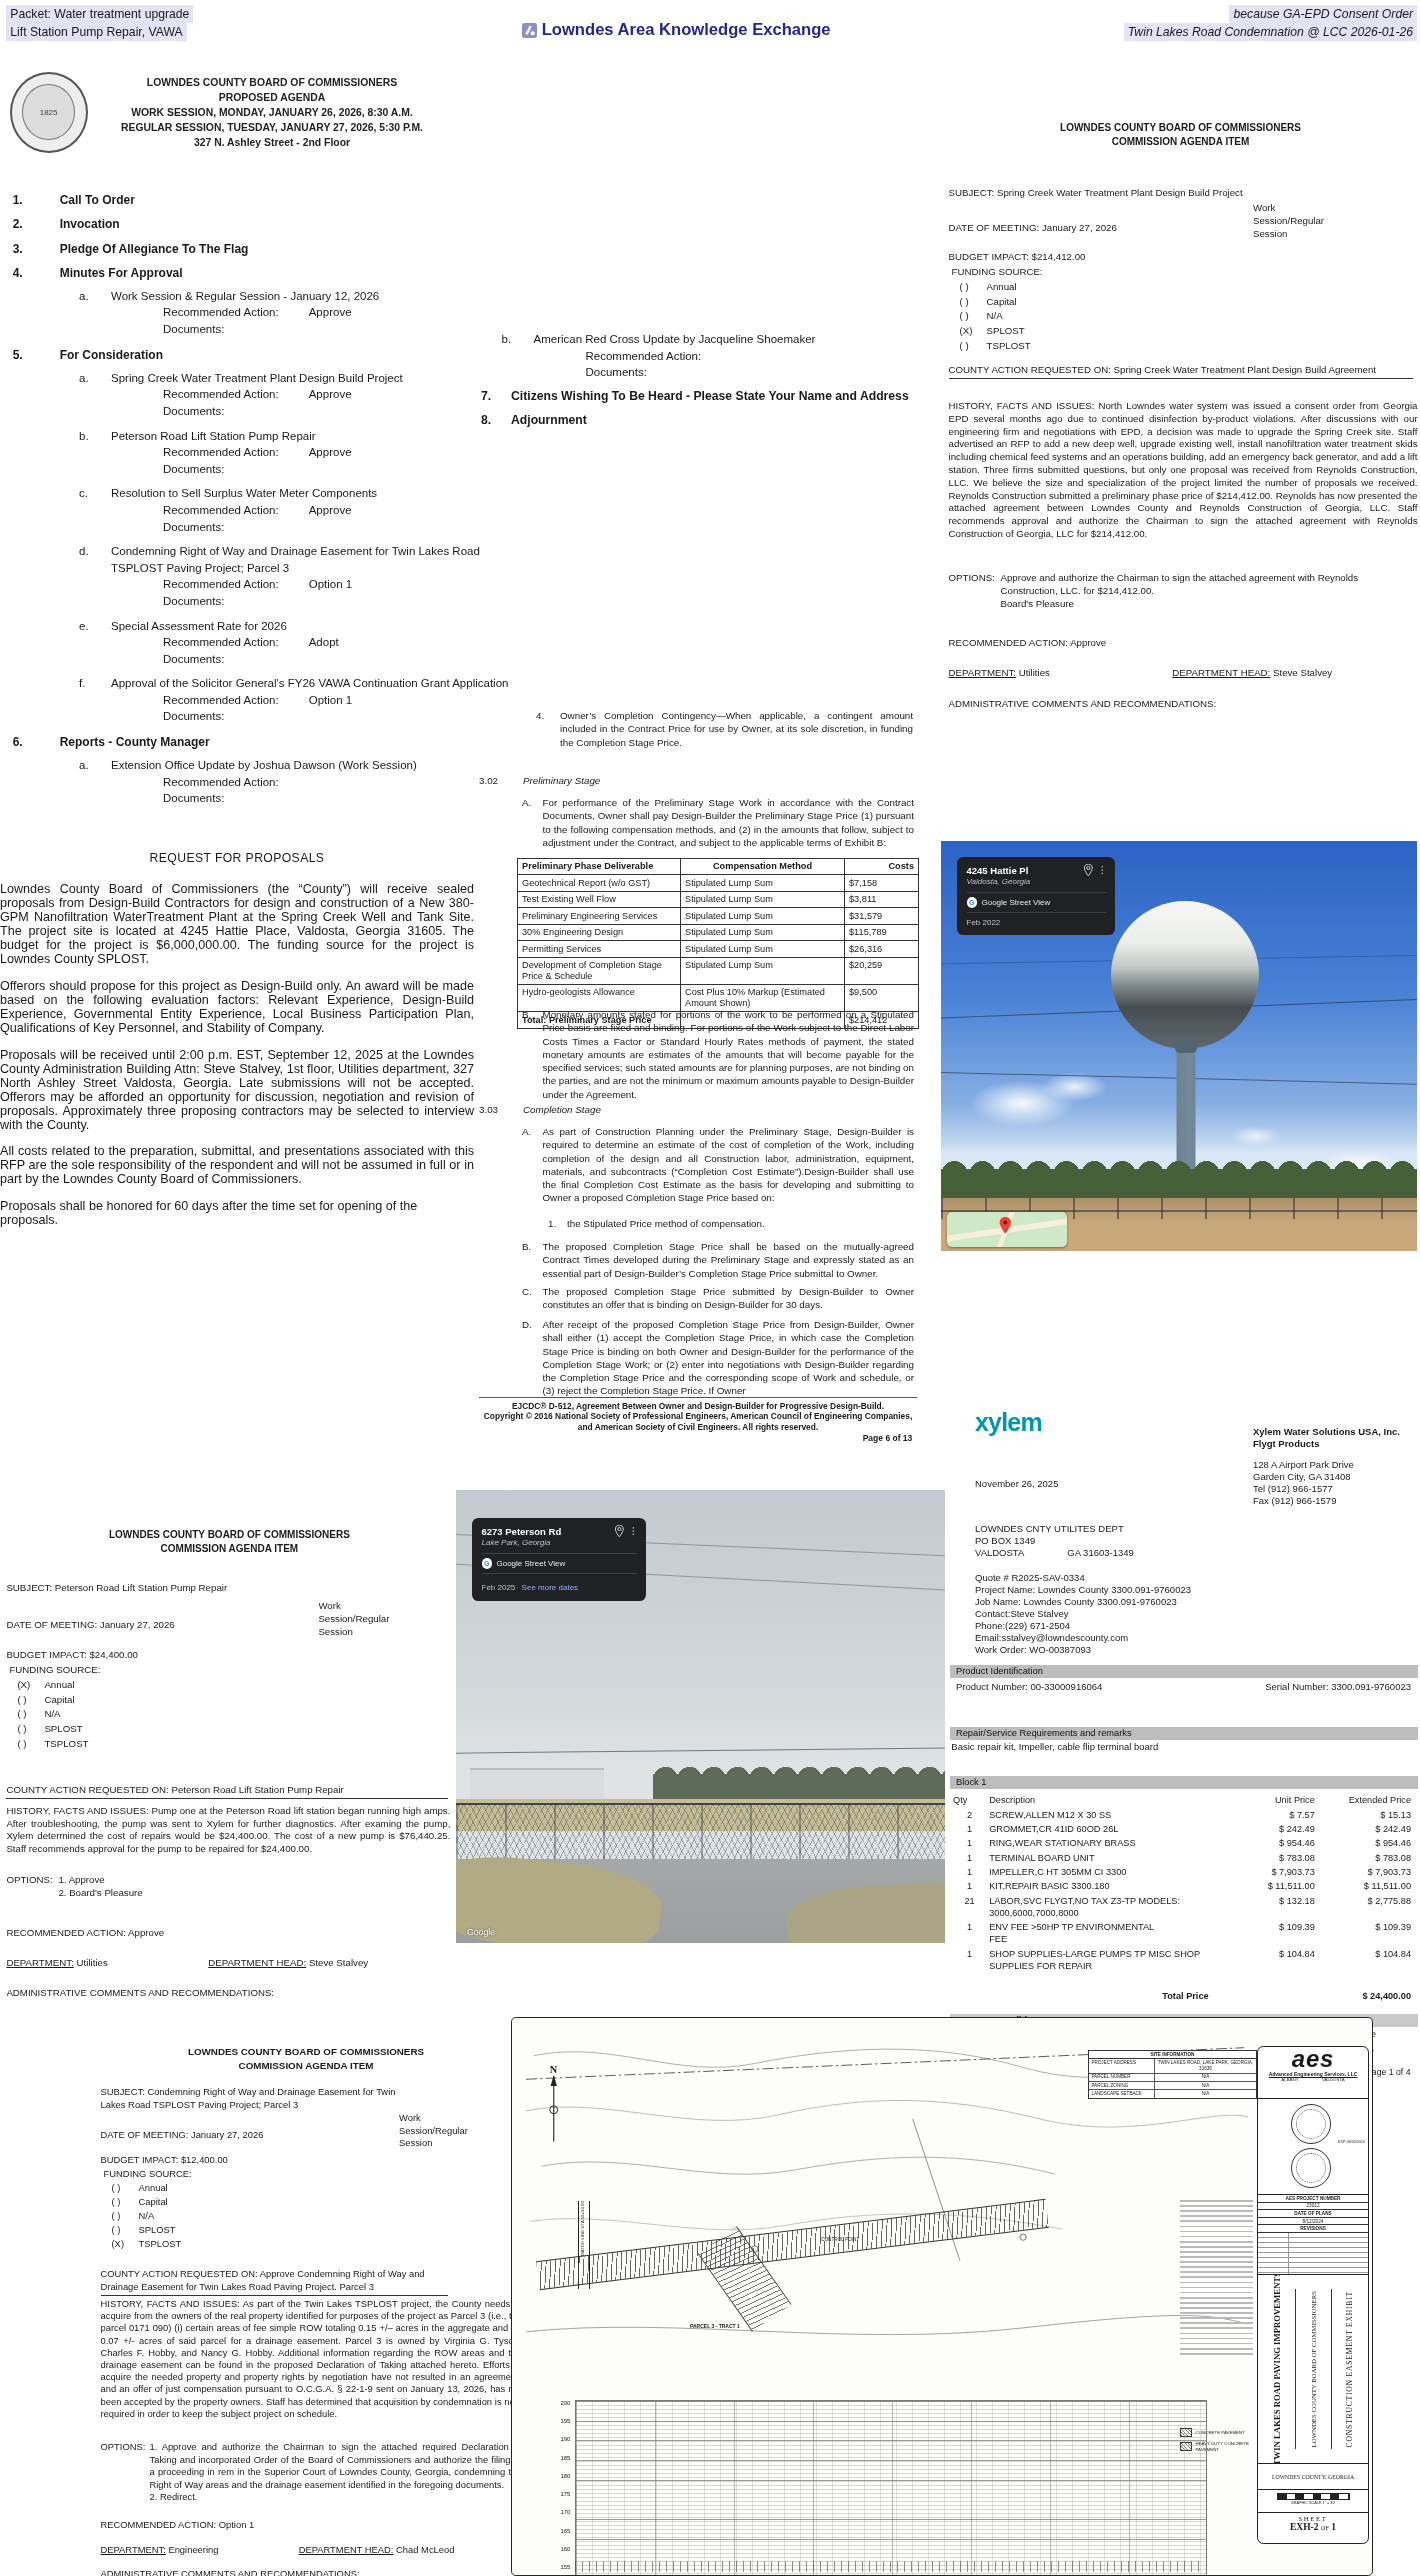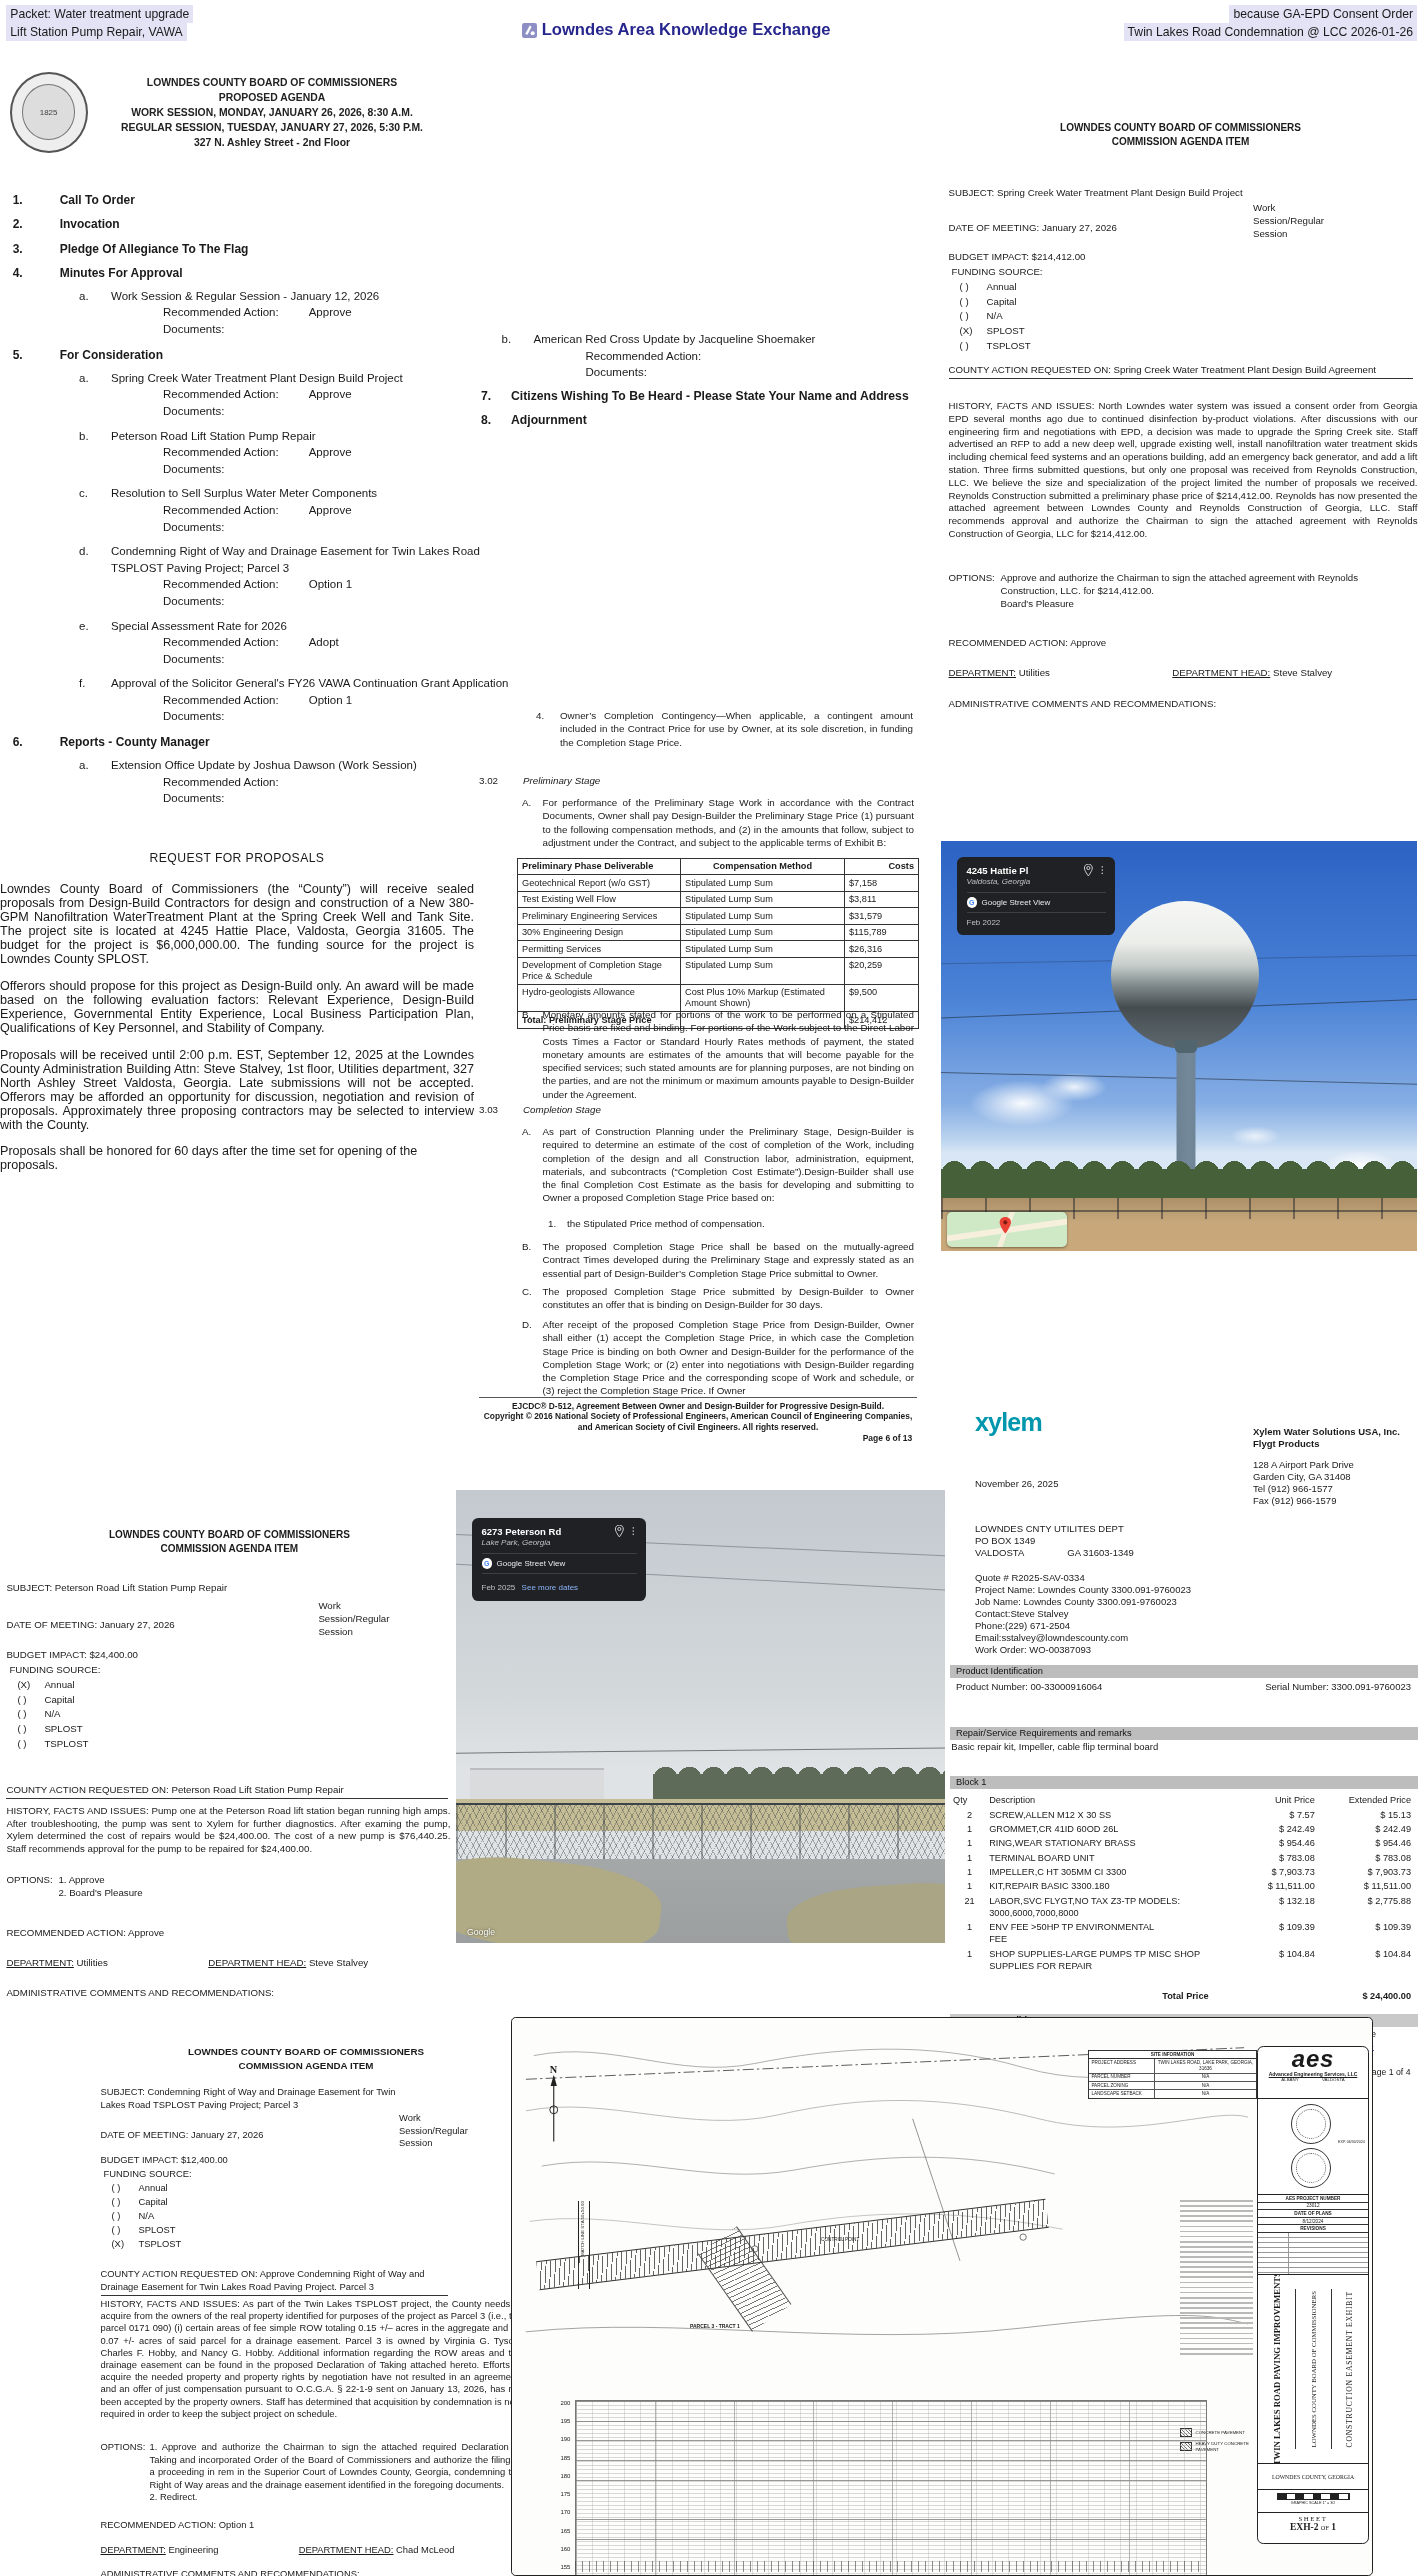--- a/index.html
+++ b/index.html
@@ -111,21 +111,21 @@
     <span class="hl">Lift Station Pump Repair, VAWA</span>
   </div>
   <div class="abs brand" style="left:522px;top:20px;">
     <svg width="15" height="15" viewBox="0 0 19 19">
       <rect x="0" y="0" width="19" height="19" rx="3" fill="#8d8fc4"></rect>
       <path d="M4 14 L10 3 L12 5 L7 15 Z" fill="#fff"></path>
       <circle cx="13.5" cy="13" r="2.6" fill="#fff"></circle>
     </svg>
     <span>Lowndes Area Knowledge Exchange</span>
   </div>
-  <div class="abs hdr-note" style="right:4px;top:4.7px;">
+  <div class="abs hdr-note" style="right:4px;top:4.7px;font-style:italic;">
     <span class="hl" style="margin-left:auto;">because GA-EPD Consent Order</span>
     <span class="hl">Twin Lakes Road Condemnation @ LCC 2026-01-26</span>
   </div>
 
   <div class="abs" style="left:8px;top:67px;width:509px;height:702px;">
     <div class="abs seal" style="left:1.6px;top:4.7px;width:74px;height:77px;">
       <div class="seal-in">
           <span>1825</span>
         </div>
     </div>
@@ -323,20 +323,21 @@
       <span>Steve Stalvey</span>
     </div>
     <div class="abs" style="left:9.5px;top:606px;">ADMINISTRATIVE COMMENTS AND RECOMMENDATIONS:</div>
   </div>
 
   <div class="abs" style="left:0;top:821px;width:474px;">
     <div class="ctr" style="font-size:12.2px;letter-spacing:0.4px;margin:30px 0 17.4px 0;">REQUEST FOR PROPOSALS</div>
     <p class="jus">Lowndes County Board of Commissioners (the “County”) will receive sealed proposals from Design-Build Contractors for design and construction of a New 380-GPM Nanofiltration WaterTreatment Plant at the Spring Creek Well and Tank Site. The project site is located at 4245 Hattie Place, Valdosta, Georgia 31605.  The budget for the project is $6,000,000.00.  The funding source for the project is Lowndes County SPLOST.</p>
     <p class="jus">Offerors should propose for this project as Design-Build only.  An award will be made based on the following evaluation factors: Relevant Experience, Design-Build Experience, Governmental Entity Experience, Local Business Participation Plan, Qualifications of Key Personnel, and Stability of Company.</p>
     <p class="jus">Proposals will be received until 2:00 p.m. EST, September 12, 2025 at the Lowndes County Administration Building Attn: Steve Stalvey, 1st floor, Utilities department, 327 North Ashley Street Valdosta, Georgia. Late submissions will not be accepted. Offerors may be afforded an opportunity for discussion, negotiation and revision of proposals.  Approximately three proposing contractors may be selected to interview with the County.</p>
+    <p class="jus">All costs related to the preparation, submittal, and presentations associated with this RFP are the sole responsibility of the respondent and will not be assumed in full or in part by the Lowndes County Board of Commissioners.</p>
     <p>Proposals shall be honored for 60 days after the time set for opening of the proposals.</p>
   </div>
 
   <div class="abs d5" style="left:479px;top:695px;width:438px;height:750px;">
     <div class="abs d5row" style="left:57px;top:14px;width:377px;">
       <span style="width:24px;flex:none;">4.</span>
       <span class="jus">Owner’s Completion Contingency—When applicable, a contingent amount included in the Contract Price for use by Owner, at its sole discretion, in funding the Completion Stage Price.</span>
     </div>
     <div class="abs d5row" style="left:0;top:79px;">
       <span style="width:44px;flex:none;">3.02</span>

